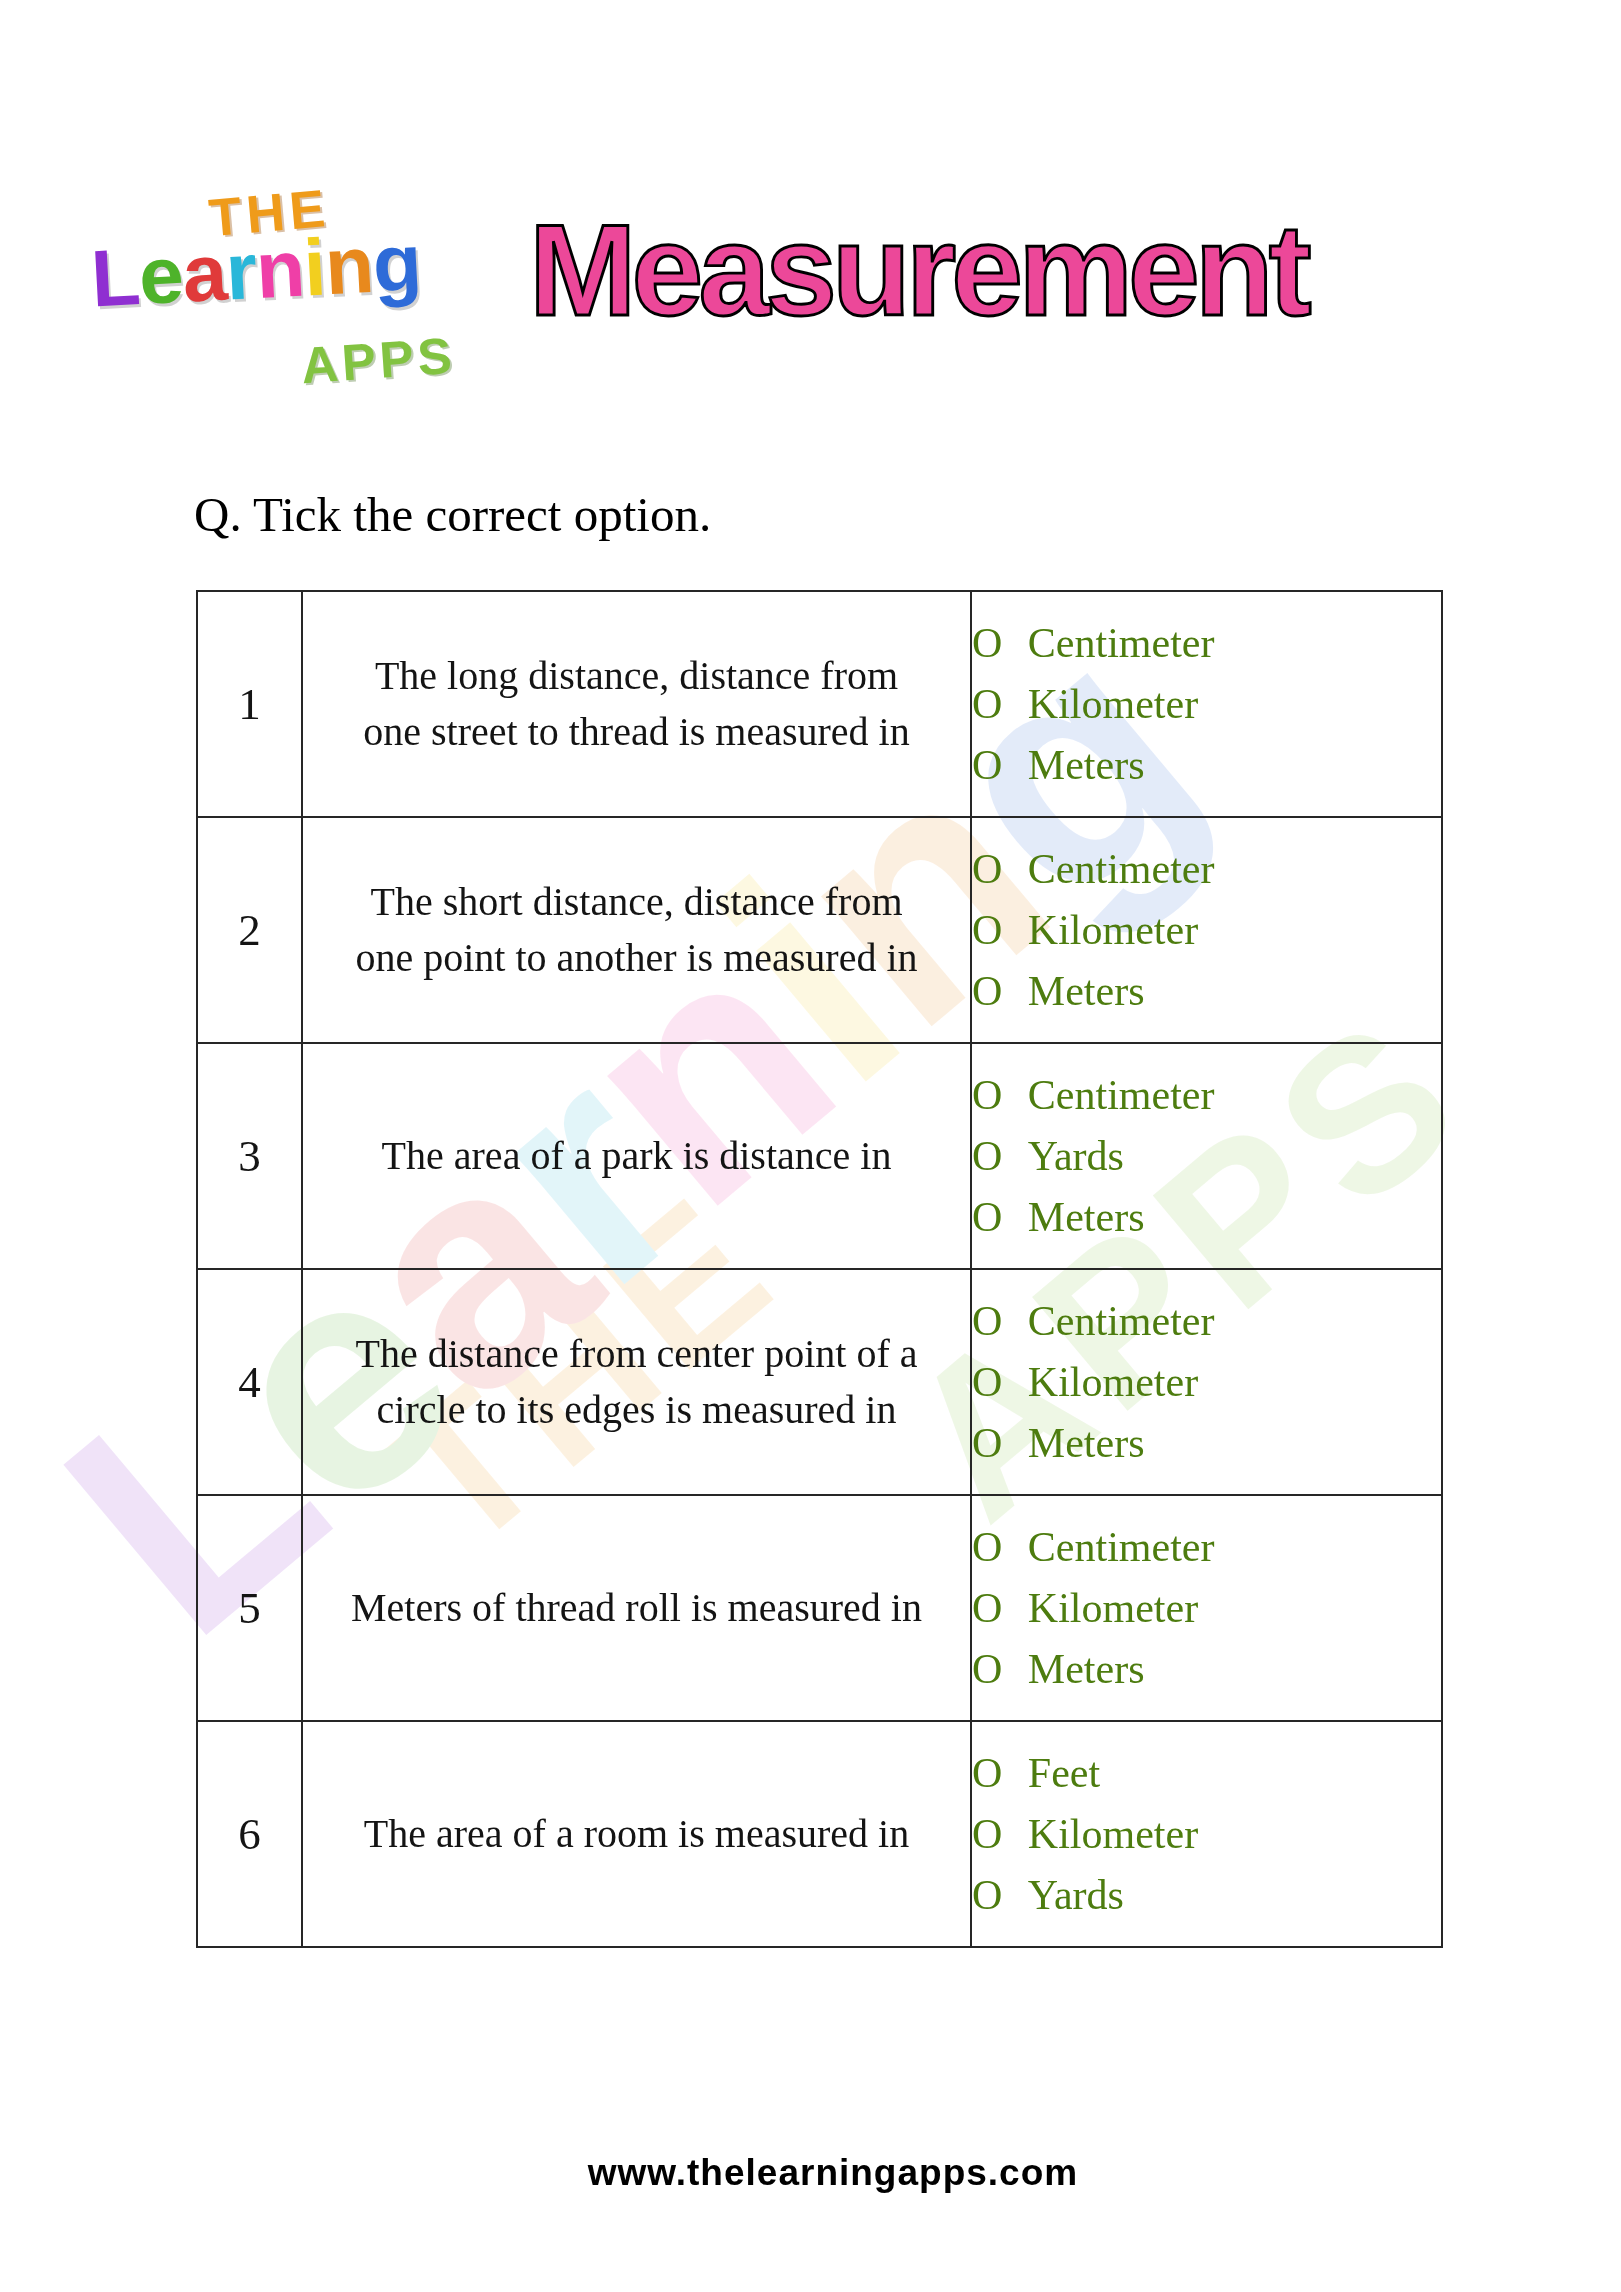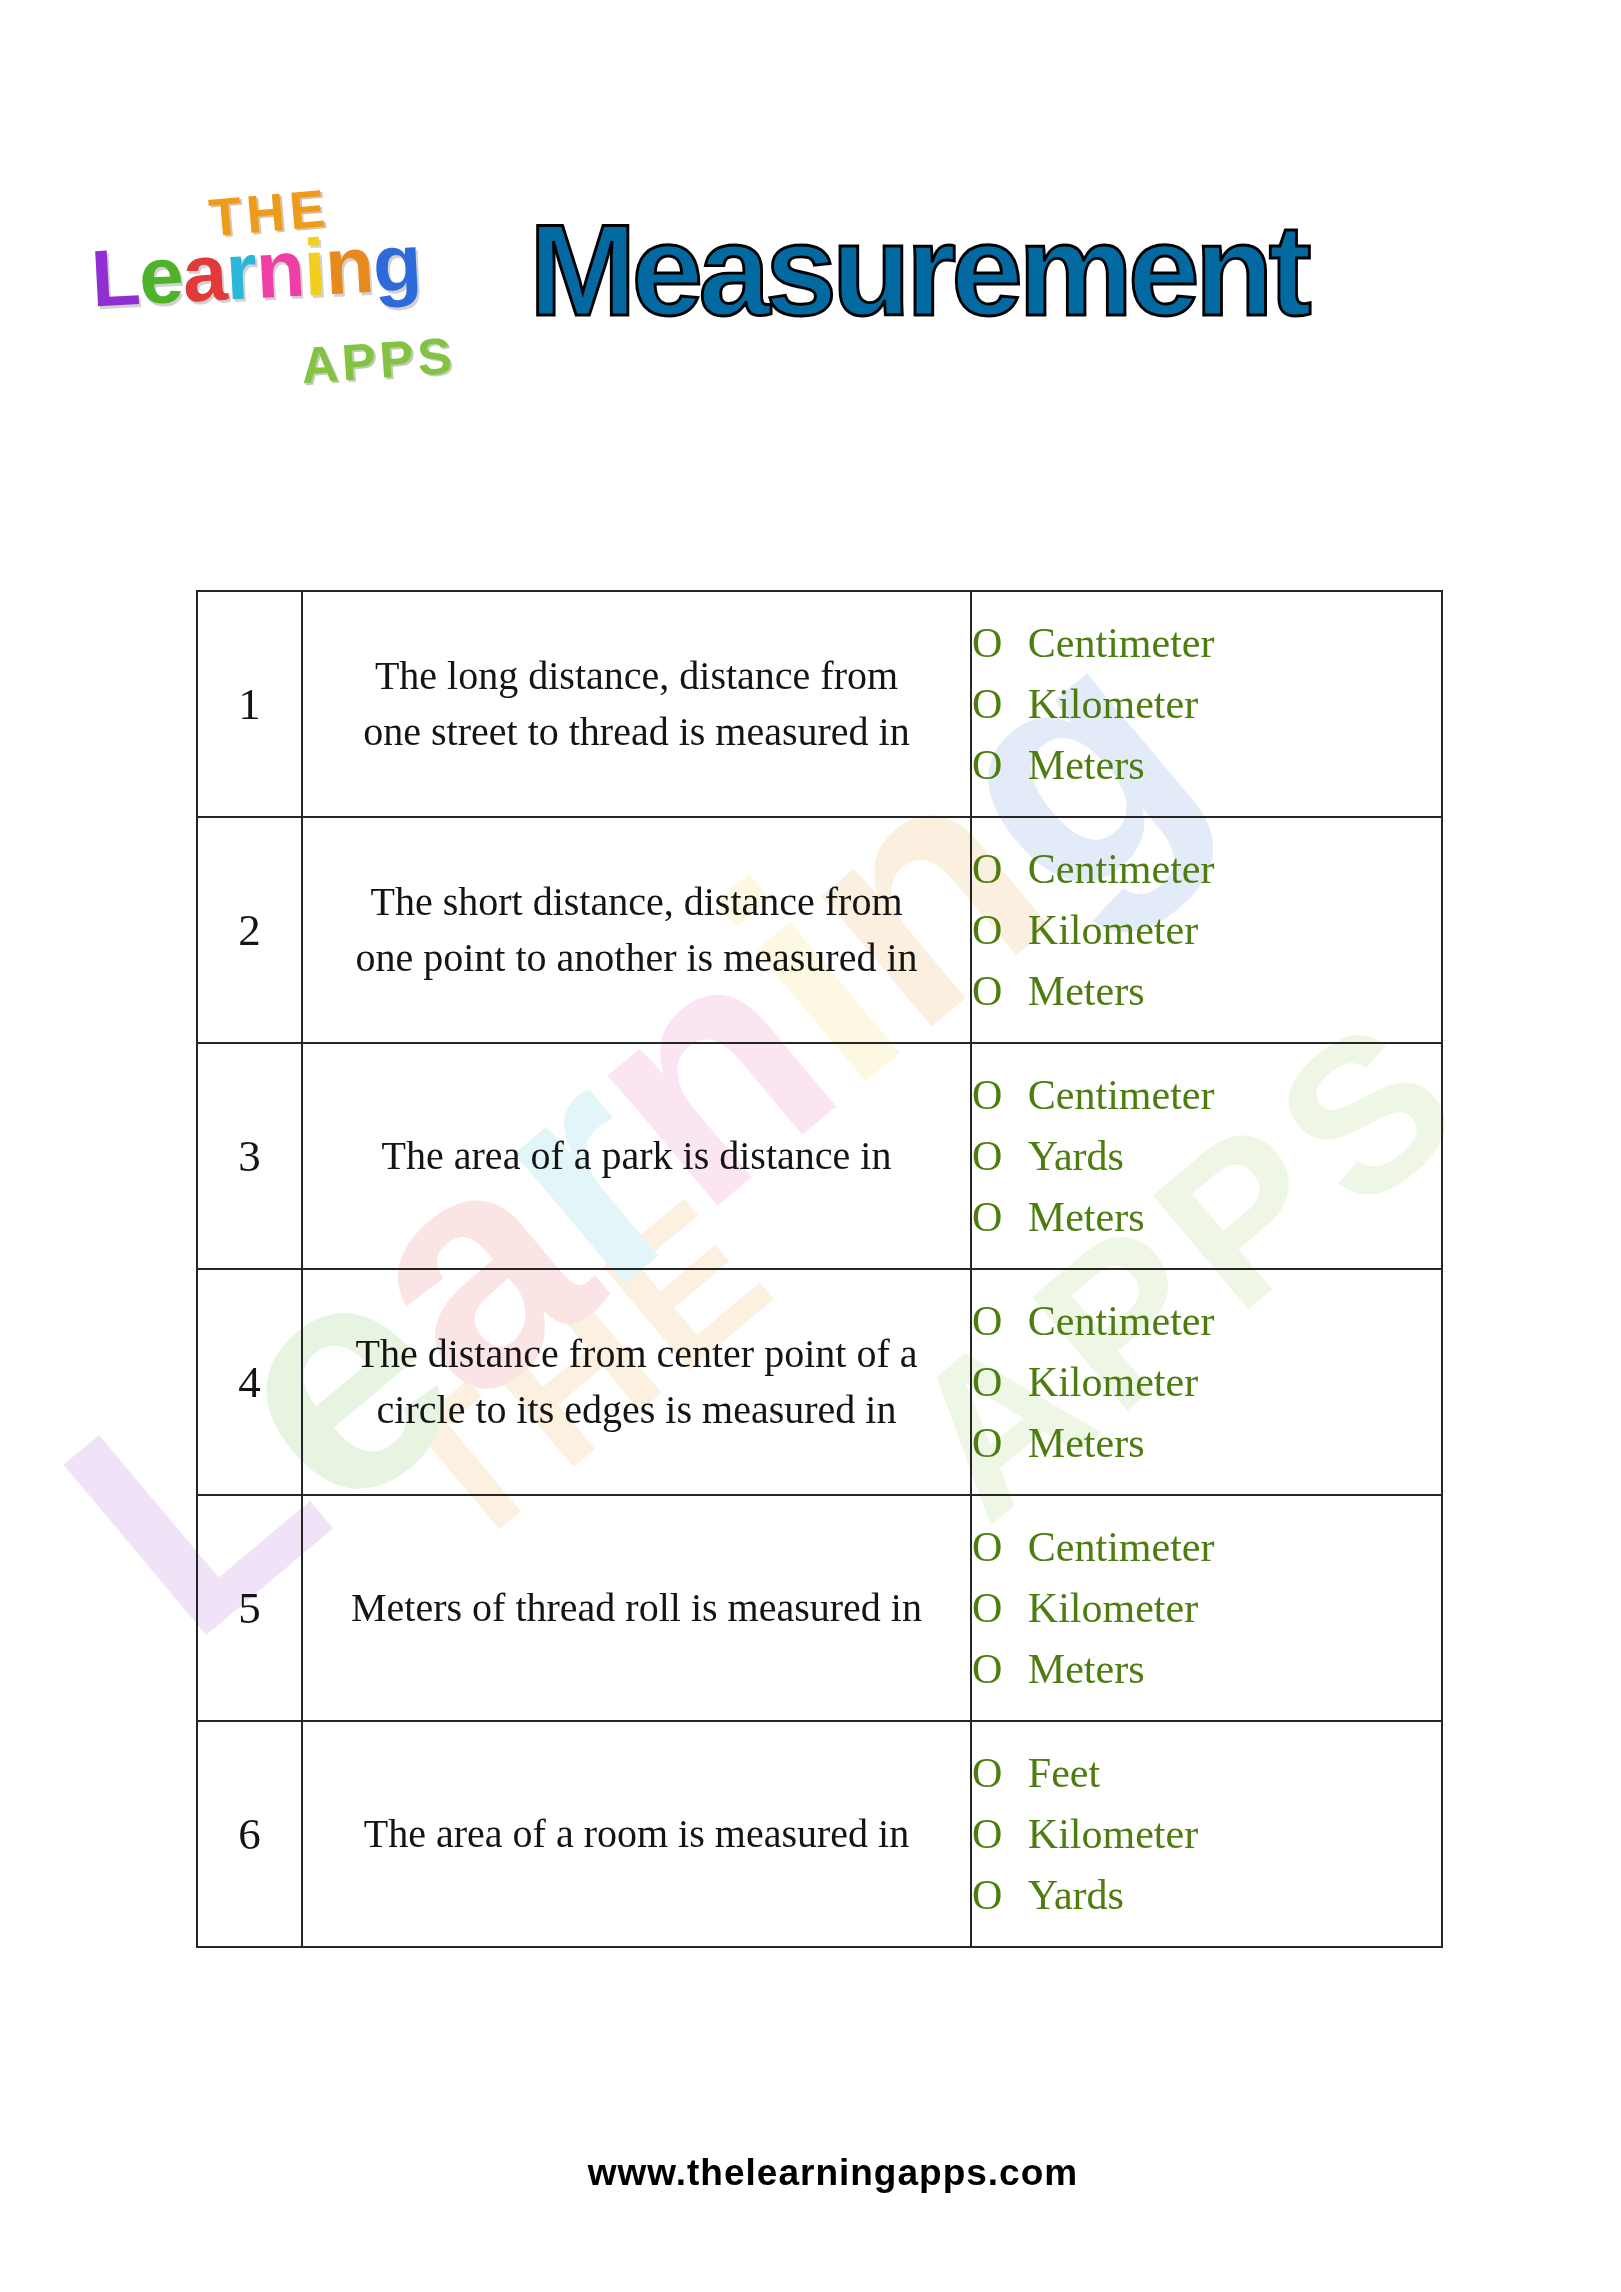--- a/index.html
+++ b/index.html
@@ -62,21 +62,21 @@
   .logo-apps{
     position:absolute;left:208px;top:145px;
     font-size:51px;letter-spacing:3.9px;
     transform:rotate(-4deg);
     text-shadow:2px 2px 0 rgba(40,90,0,.3);
   }
   .page-title{
     position:absolute;left:529px;top:196px;margin:0;
     font-family:"Liberation Sans", sans-serif;
     font-size:129px;font-weight:bold;letter-spacing:-4.9px;
-    color:#0369a1;
+    color:#ec4899;
     -webkit-text-stroke:2.9px #000;
     z-index:2;
   }
 
   
   .question-heading{
     position:absolute;left:194px;top:486px;margin:0;
     font-size:49px;font-weight:normal;color:#000;
     z-index:2;
   }
@@ -138,20 +138,21 @@
     <div class="wm wm-apps" style="color: rgb(130, 195, 65);">APPS</div>
   </div>
 
   <div class="logo">
     <div class="logo-the" style="color: rgb(239, 155, 26);">THE</div>
     <div class="logo-learning"><span style="color: rgb(143, 47, 209);">L</span><span style="color: rgb(78, 179, 42);">e</span><span style="color: rgb(224, 58, 58);">a</span><span style="color: rgb(42, 183, 217);">r</span><span style="color: rgb(239, 63, 167);">n</span><span style="color: rgb(242, 207, 31);">i</span><span style="color: rgb(232, 137, 29);">n</span><span style="color: rgb(46, 107, 216);">g</span></div>
     <div class="logo-apps" style="color: rgb(130, 195, 65);">APPS</div>
   </div>
   <h1 class="page-title">Measurement</h1>
 
+  <h2 class="question-heading">Q. Tick the correct option.</h2>
 
   <table class="questions-table">
     <tbody>
         <tr>
           <td class="cell-num">1</td>
           <td class="cell-question">
             <div class="q-line">The long distance, distance from</div>
             <div class="q-line">one street to thread is measured in</div>
           </td>
           <td class="cell-options">

